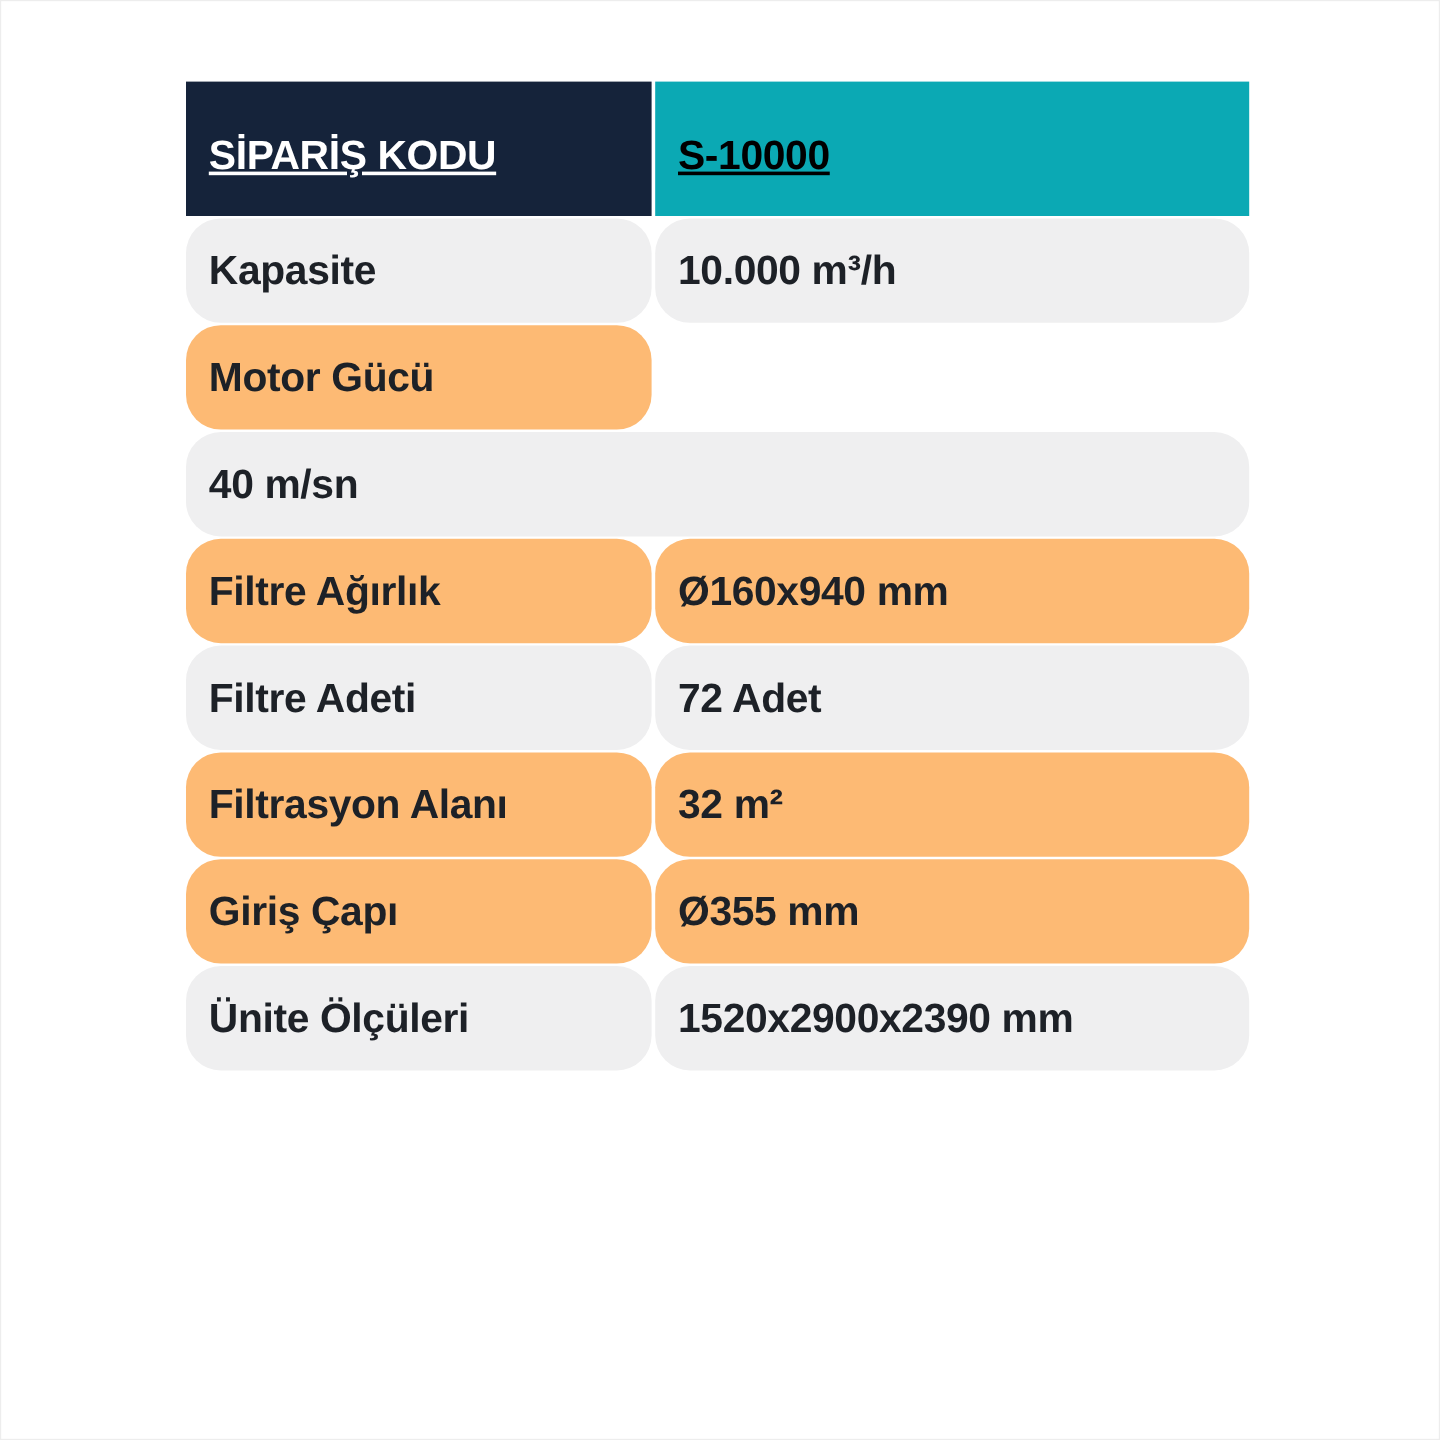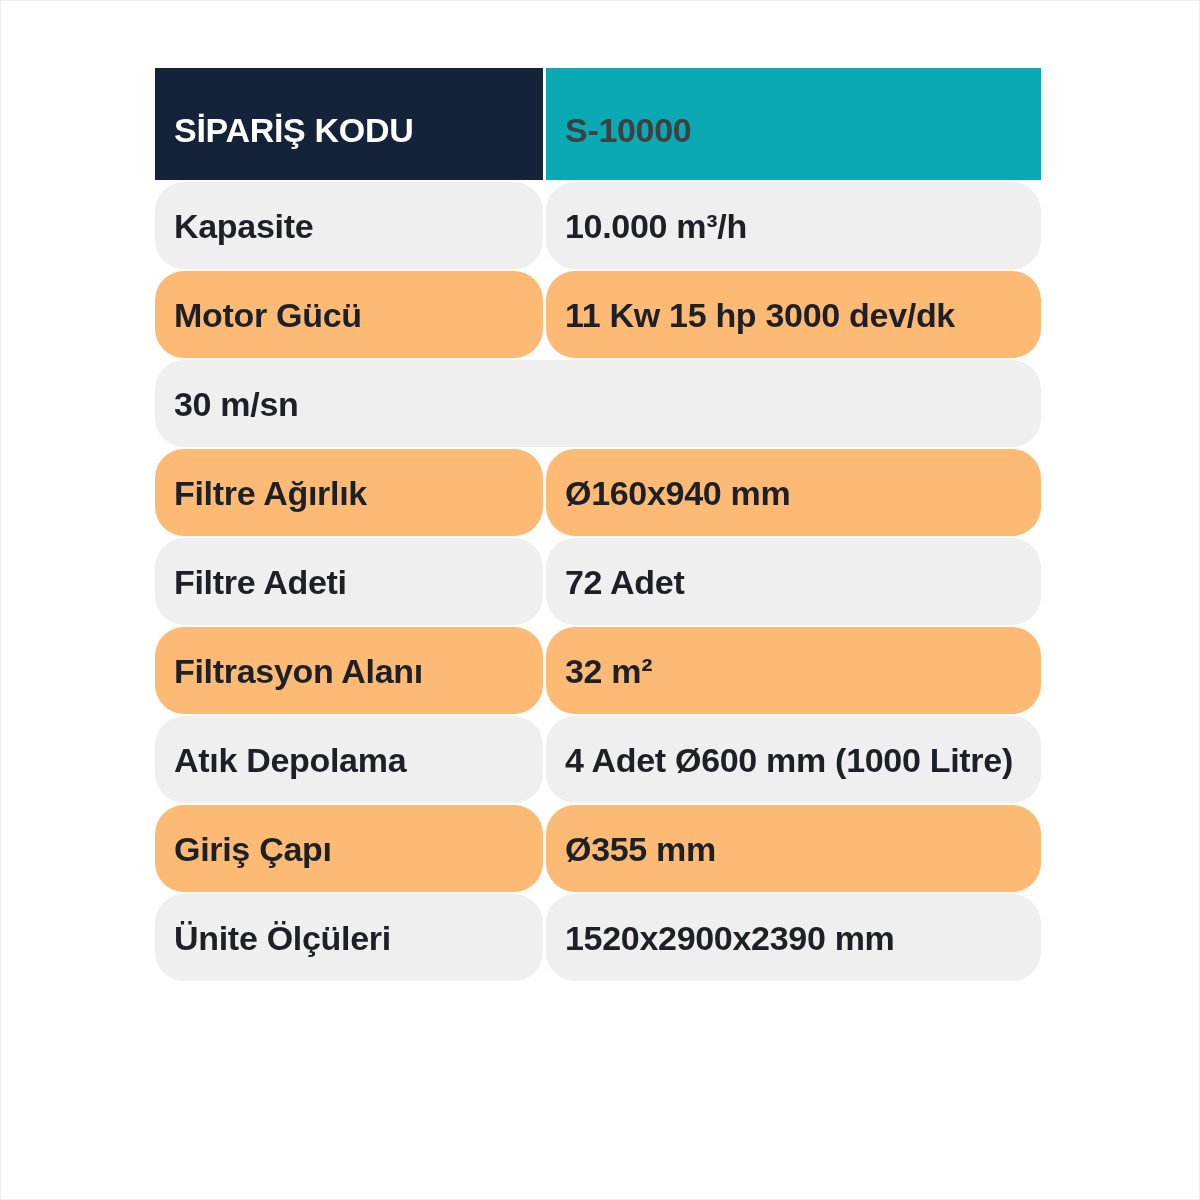--- a/index.html
+++ b/index.html
@@ -43,30 +43,31 @@
     line-height: 44px;
     color: #1d2127;
   }
 
   .cell.label { width: 388px; flex: 0 0 388px; }
   .cell.value { flex: 1; white-space: pre-line; }
 
   .row.header .cell {
     min-height: 112px;
     padding-bottom: 10px;
+    text-decoration: underline;
   }
 
   .row.header .cell.label {
     background: #15233a;
     color: #ffffff;
   }
 
   .row.header .cell.value {
     background: #0ba9b4;
-    color: #404040;
+    color: #000000;
   }
 
   .row.body .cell { min-height: 87px; background: #efeff0; border-radius: 29px; }
   .row.body.alt .cell { background: #fdba74; }
 </style>
 </head>
 <body>
 
 <div class="page-frame"></div>
 
@@ -75,41 +76,36 @@
     <div class="cell label">SİPARİŞ KODU</div>
     <div class="cell value">S-10000</div>
   </div>
   <div id="spec-table-body">
       <div class="row body">
         <div class="cell label">Kapasite</div>
         <div class="cell value">10.000 m³/h</div>
       </div>
       <div class="row body alt">
         <div class="cell label">Motor Gücü</div>
-        <div class="cell value">11 Kw 15 hp 3000 dev/dk</div>
       </div>
       <div class="row body">
-        <div class="cell value">30 m/sn</div>
+        <div class="cell value">40 m/sn</div>
       </div>
       <div class="row body alt">
         <div class="cell label">Filtre Ağırlık</div>
         <div class="cell value">Ø160x940 mm</div>
       </div>
       <div class="row body">
         <div class="cell label">Filtre Adeti</div>
         <div class="cell value">72 Adet</div>
       </div>
       <div class="row body alt">
         <div class="cell label">Filtrasyon Alanı</div>
         <div class="cell value">32 m²</div>
       </div>
-      <div class="row body">
-        <div class="cell label">Atık Depolama</div>
-        <div class="cell value">4 Adet Ø600 mm (1000 Litre)</div>
-      </div>
       <div class="row body alt">
         <div class="cell label">Giriş Çapı</div>
         <div class="cell value">Ø355 mm</div>
       </div>
       <div class="row body">
         <div class="cell label">Ünite Ölçüleri</div>
         <div class="cell value">1520x2900x2390 mm</div>
       </div>
     </div>
 </div>

